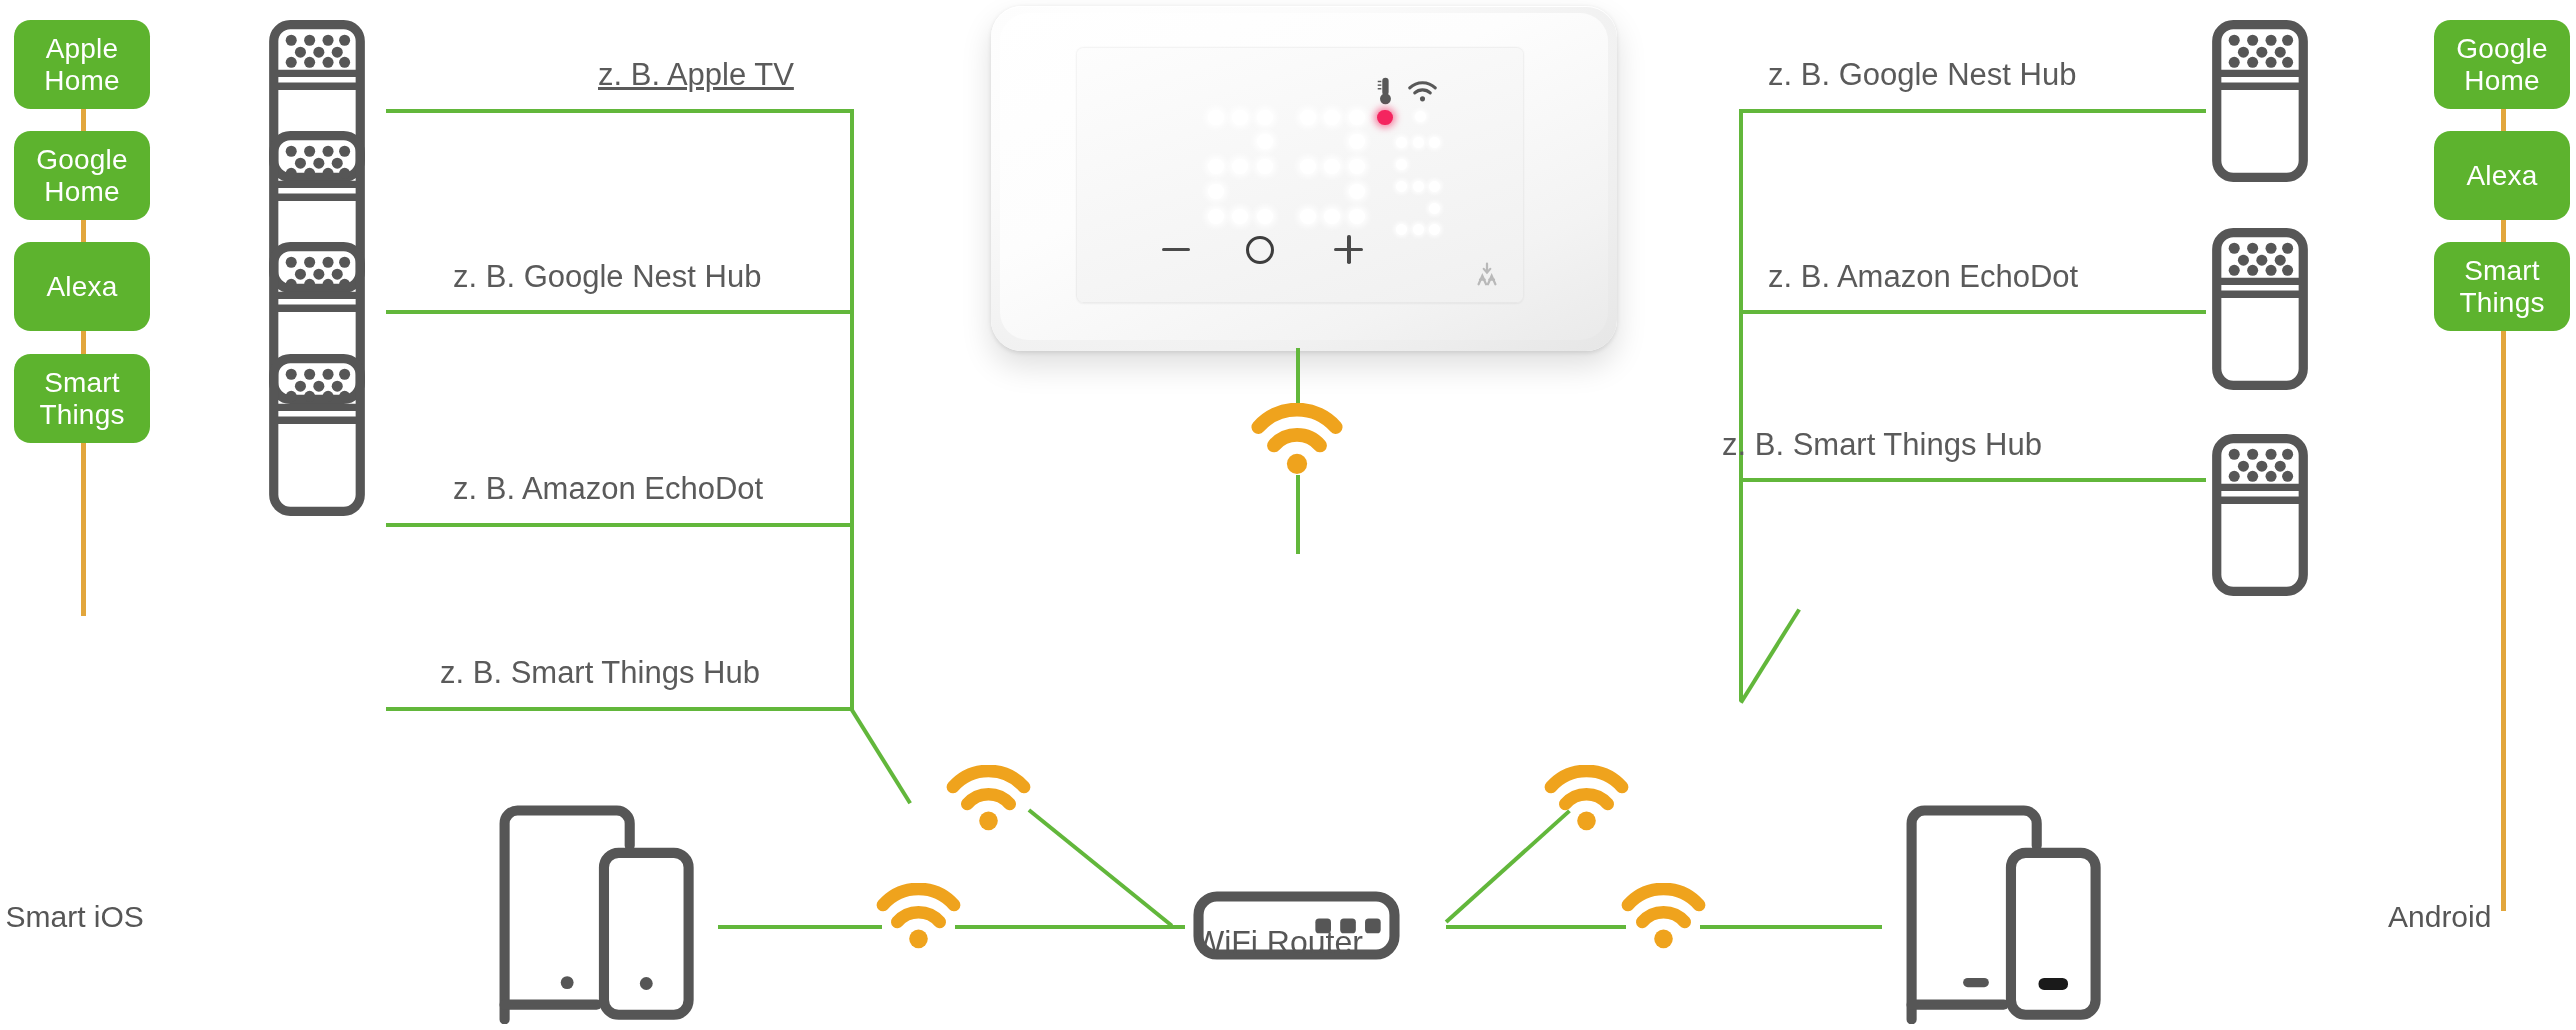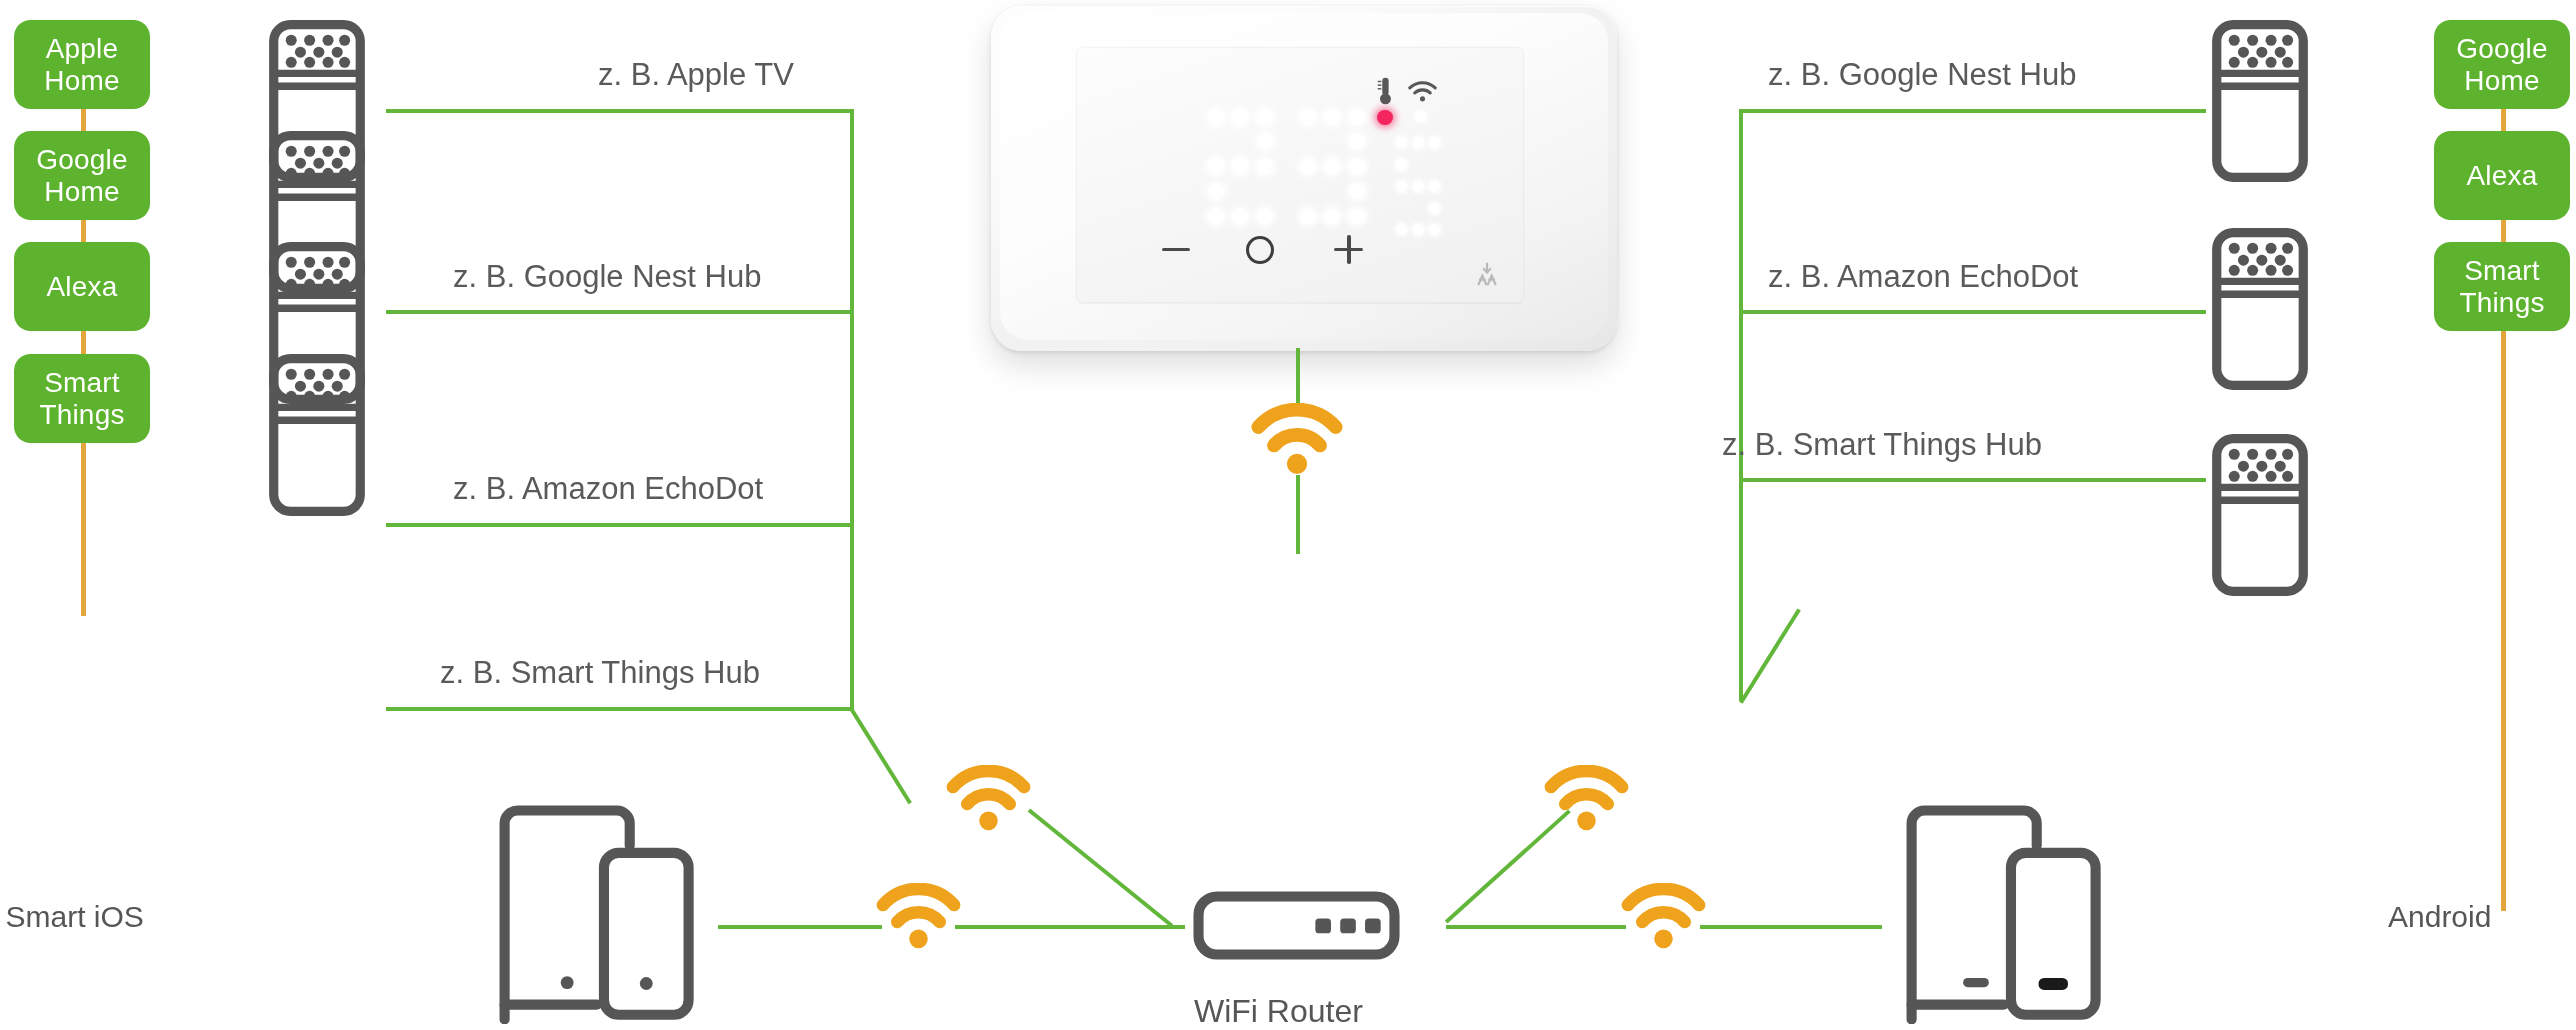--- a/index.html
+++ b/index.html
@@ -348,21 +348,21 @@
   <div class="gline gline-v" style="left:850px; top:109px; height:602px;"></div>
 
   <div class="gdiag" style="left:852px; top:708px; width:110px; transform: rotate(58deg);"></div>
 
   <div class="gline gline-h" style="left:1739px; top:109px; width:467px;"></div>
   <div class="gline gline-h" style="left:1739px; top:310px; width:467px;"></div>
   <div class="gline gline-h" style="left:1739px; top:478px; width:467px;"></div>
   <div class="gline gline-v" style="left:1739px; top:109px; height:592px;"></div>
   <div class="gdiag" style="left:1741px; top:701px; width:110px; transform: rotate(122deg) scaleX(-1); transform-origin: 0 50%;"></div>
 
-  <div class="ex-label" style="left:598px; top:57px;">z. B. Apple TV</div>
+  <div class="ex-label" style="left:598px; top:57px;text-decoration:underline;">z. B. Apple TV</div>
   <div class="ex-label" style="left:453px; top:259px;">z. B. Google Nest Hub</div>
   <div class="ex-label" style="left:453px; top:471px;">z. B. Amazon EchoDot</div>
   <div class="ex-label" style="left:440px; top:655px;">z. B. Smart Things Hub</div>
 
   <div class="ex-label" style="left:1768px; top:57px;">z. B. Google Nest Hub</div>
   <div class="ex-label" style="left:1768px; top:259px;">z. B. Amazon EchoDot</div>
   <div class="ex-label" style="left:1722px; top:427px;">z. B. Smart Things Hub</div>
 
   <div id="thermostat">
     <div class="frame-outer"></div>
@@ -504,21 +504,21 @@
   <div class="gdiag" style="left:1446px; top:920px; width:166px; transform: rotate(-42deg);"></div>
 
   <div class="router" style="left:1193px; top:891px; width:207px; height:69px;">
     <svg viewBox="0 0 225 75" xmlns="http://www.w3.org/2000/svg">
       <rect x="6" y="6" width="213" height="63" rx="20" ry="20" fill="none" stroke="#565656" stroke-width="11"></rect>
       <rect x="133" y="30" width="17" height="16" rx="4" fill="#565656"></rect>
       <rect x="160" y="30" width="17" height="16" rx="4" fill="#565656"></rect>
       <rect x="187" y="30" width="17" height="16" rx="4" fill="#565656"></rect>
     </svg>
   </div>
-  <div class="router-caption" style="left:1194px; top:993px;">WiFi Router</div>
+  <div class="router-caption" style="left:1194px; top:924px;">WiFi Router</div>
 
   <div class="devices" style="left:477px; top:794px; width:230px; height:230px;">
     <svg viewBox="0 0 250 250" xmlns="http://www.w3.org/2000/svg">
       <path d="M30 245 L30 32 A14 14 0 0 1 44 18 L152 18 A14 14 0 0 1 166 32 L166 56" fill="none" stroke="#565656" stroke-width="11" stroke-linecap="round"></path>
       <path d="M30 229 L130 229" fill="none" stroke="#565656" stroke-width="11" stroke-linecap="round"></path>
       <circle cx="98" cy="205" r="7" fill="#565656"></circle>
       <rect x="138" y="64" width="92" height="176" rx="16" ry="16" fill="none" stroke="#565656" stroke-width="11"></rect>
       <circle cx="184" cy="206" r="7" fill="#565656"></circle>
     </svg>
   </div>

